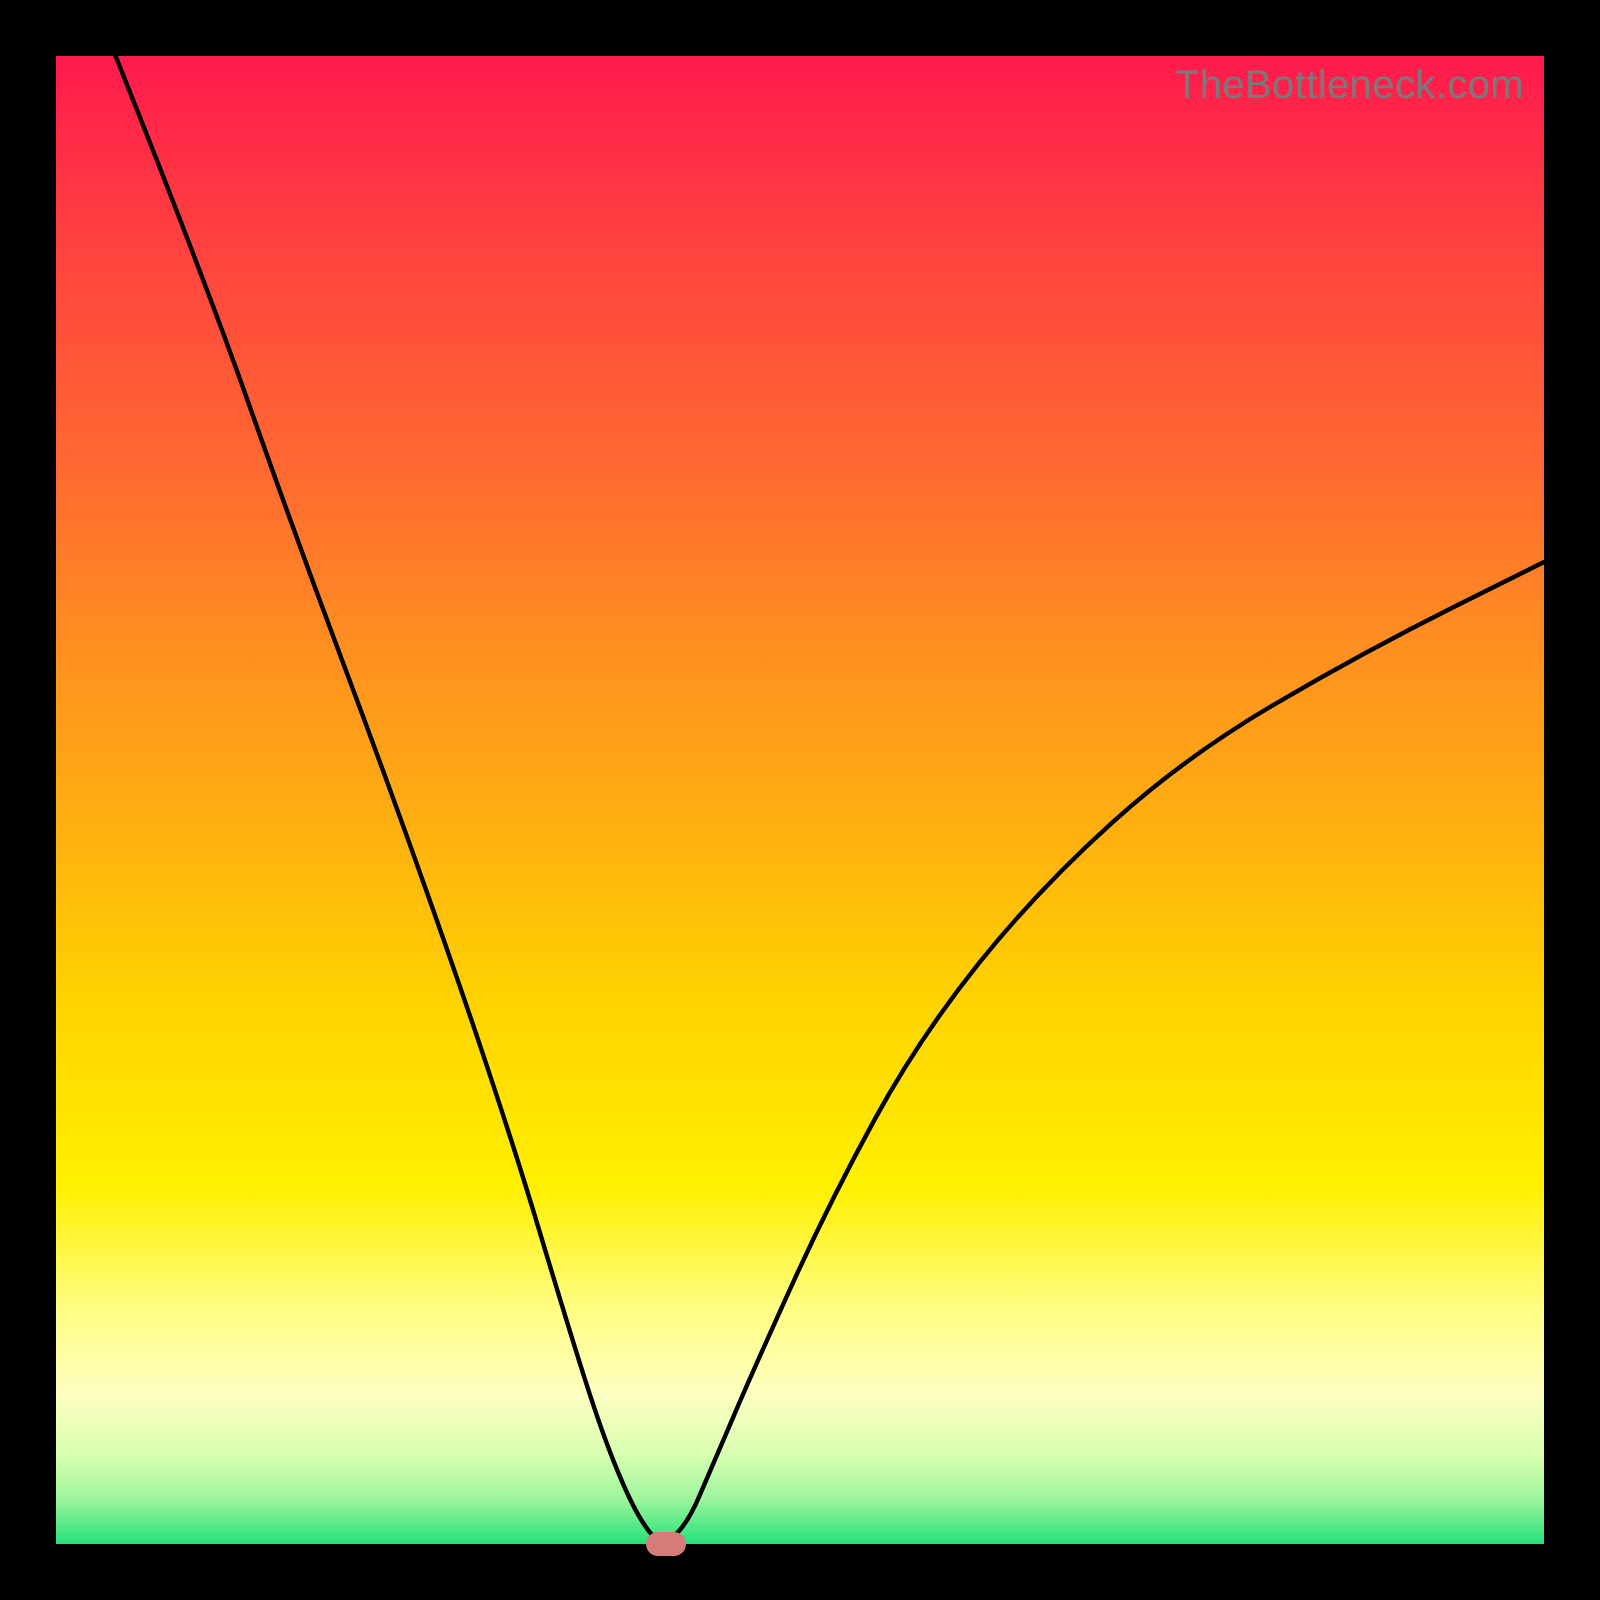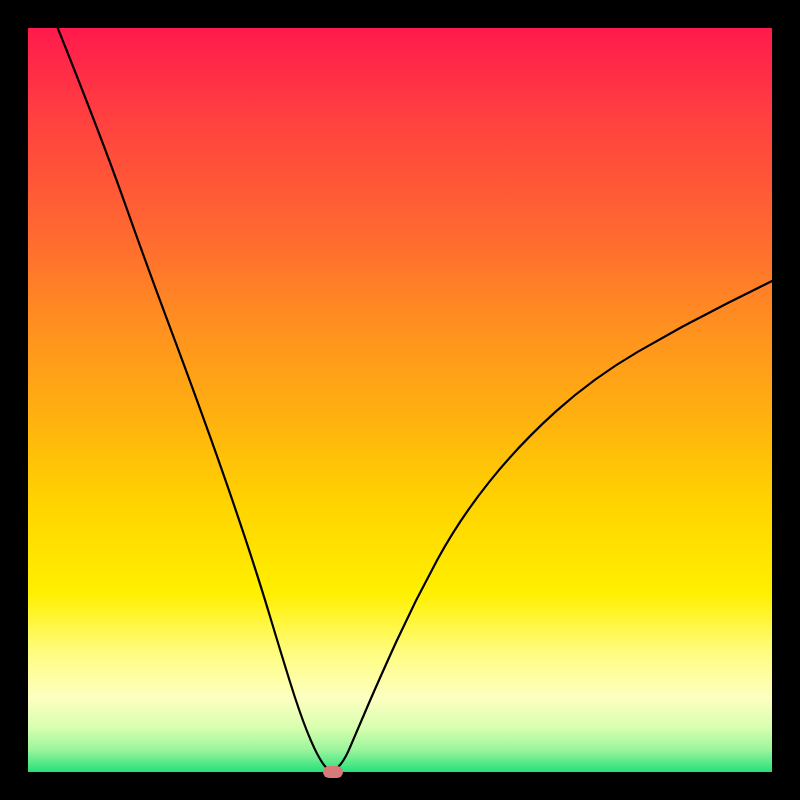--- a/index.html
+++ b/index.html
@@ -64,20 +64,21 @@
     background: #d77a7a;
     transform: translate(-50%, -50%);
   }
 </style>
 </head>
 <body>
 
 <div class="frame">
   <div class="plot">
 
+    <div class="attribution">TheBottleneck.com</div>
 
     <svg class="curve" viewBox="0 0 744 744" preserveAspectRatio="none">
       <path id="curve-path" fill="none" stroke="#000" stroke-width="2.2" stroke-linecap="round" d="M 29.76 0 Q 74.4 111.60000000000002 96.72 174.84 Q 119.04 238.07999999999998 141.36 297.6 Q 163.68 357.12 182.28000000000003 409.2 Q 200.88000000000002 461.28 215.76 505.91999999999996 Q 230.64 550.56 241.8 587.76 Q 252.96 624.96 262.26 654.72 Q 271.56 684.48 279 703.0799999999999 Q 286.44 721.68 292.02 730.98 Q 297.6 740.28 301.32 742.14 Q 305.03999999999996 744 310.62 738.4200000000001 Q 316.2 732.84 321.78 719.8199999999999 Q 327.36 706.8 338.52 680.76 Q 349.68 654.72 368.28 613.8 Q 386.88 572.88 409.2 531.96 Q 431.52 491.03999999999996 461.28 453.84 Q 491.04 416.64 528.24 383.15999999999997 Q 565.44 349.68 610.08 323.64 Q 654.72 297.6 699.36 275.28 T 744 252.95999999999998"></path>
     </svg>
 
     <div class="marker" id="min-marker" style="left: 305.04px; top: 744px;"></div>
   </div>
 </div>
 
 </body></html>

